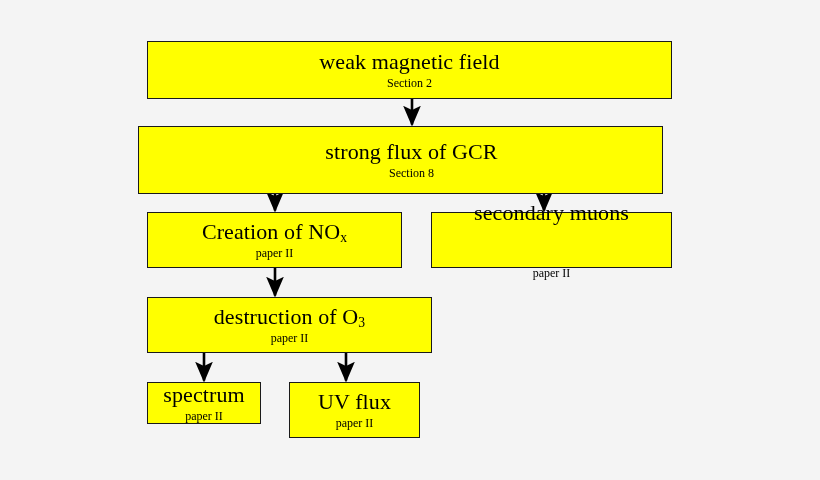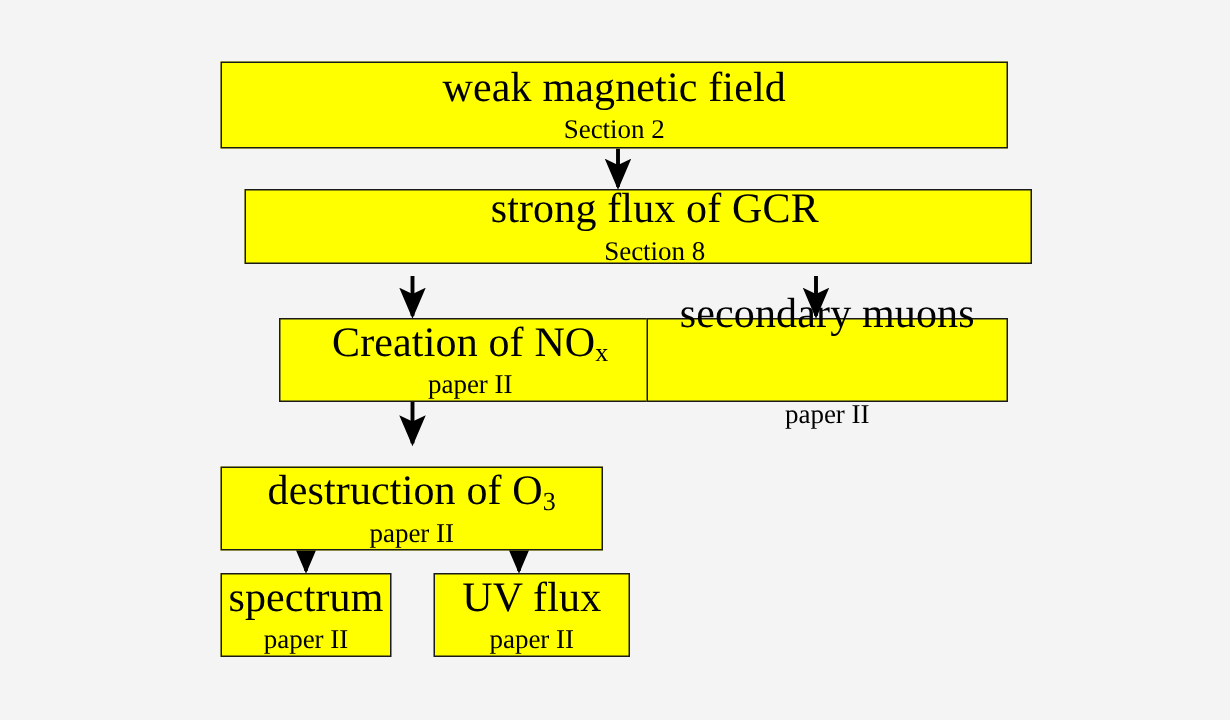--- a/index.html
+++ b/index.html
@@ -23,43 +23,43 @@
     background: #ffff00;
     border: 1.5px solid #1a1a1a;
     box-sizing: border-box;
     display: flex;
     flex-direction: column;
     align-items: center;
     justify-content: center;
     line-height: 1.0;
   }
   .node .title {
-    font-size: 28px;
+    font-size: 22px;
     color: #000000;
     white-space: nowrap;
     letter-spacing: 0.1px;
   }
   .node .sub {
-    font-size: 18px;
+    font-size: 12px;
     color: #000000;
     white-space: nowrap;
     margin-top: 4px;
   }
   .node .title sub {
     font-size: 0.62em;
     vertical-align: -0.22em;
     line-height: 0;
   }
   
   #node-weak-magnetic-field { left: 147px; top: 41px;  width: 525px; height: 58px; }
-  #node-strong-flux-gcr     { left: 163px; top: 126px; width: 525px; height: 50px; padding-left: 22px; }
-  #node-creation-nox        { left: 147px; top: 212px; width: 255px; height: 56px; margin-left: 39px; }
+  #node-strong-flux-gcr     { left: 138px; top: 126px; width: 525px; height: 68px; padding-left: 22px; }
+  #node-creation-nox        { left: 147px; top: 212px; width: 255px; height: 56px; }
   #node-secondary-muons     { left: 431px; top: 212px; width: 241px; height: 56px; gap: 39px; }
-  #node-destruction-o3      { left: 147px; top: 311px; width: 255px; height: 56px; }
-  #node-spectrum            { left: 147px; top: 382px; width: 114px; height: 56px; }
+  #node-destruction-o3      { left: 147px; top: 297px; width: 285px; height: 56px; }
+  #node-spectrum            { left: 147px; top: 382px; width: 114px; height: 42px; }
   #node-uv-flux             { left: 289px; top: 382px; width: 131px; height: 56px; }
 
   #edges {
     position: absolute;
     left: 0;
     top: 0;
     width: 820px;
     height: 480px;
     pointer-events: none;
   }

